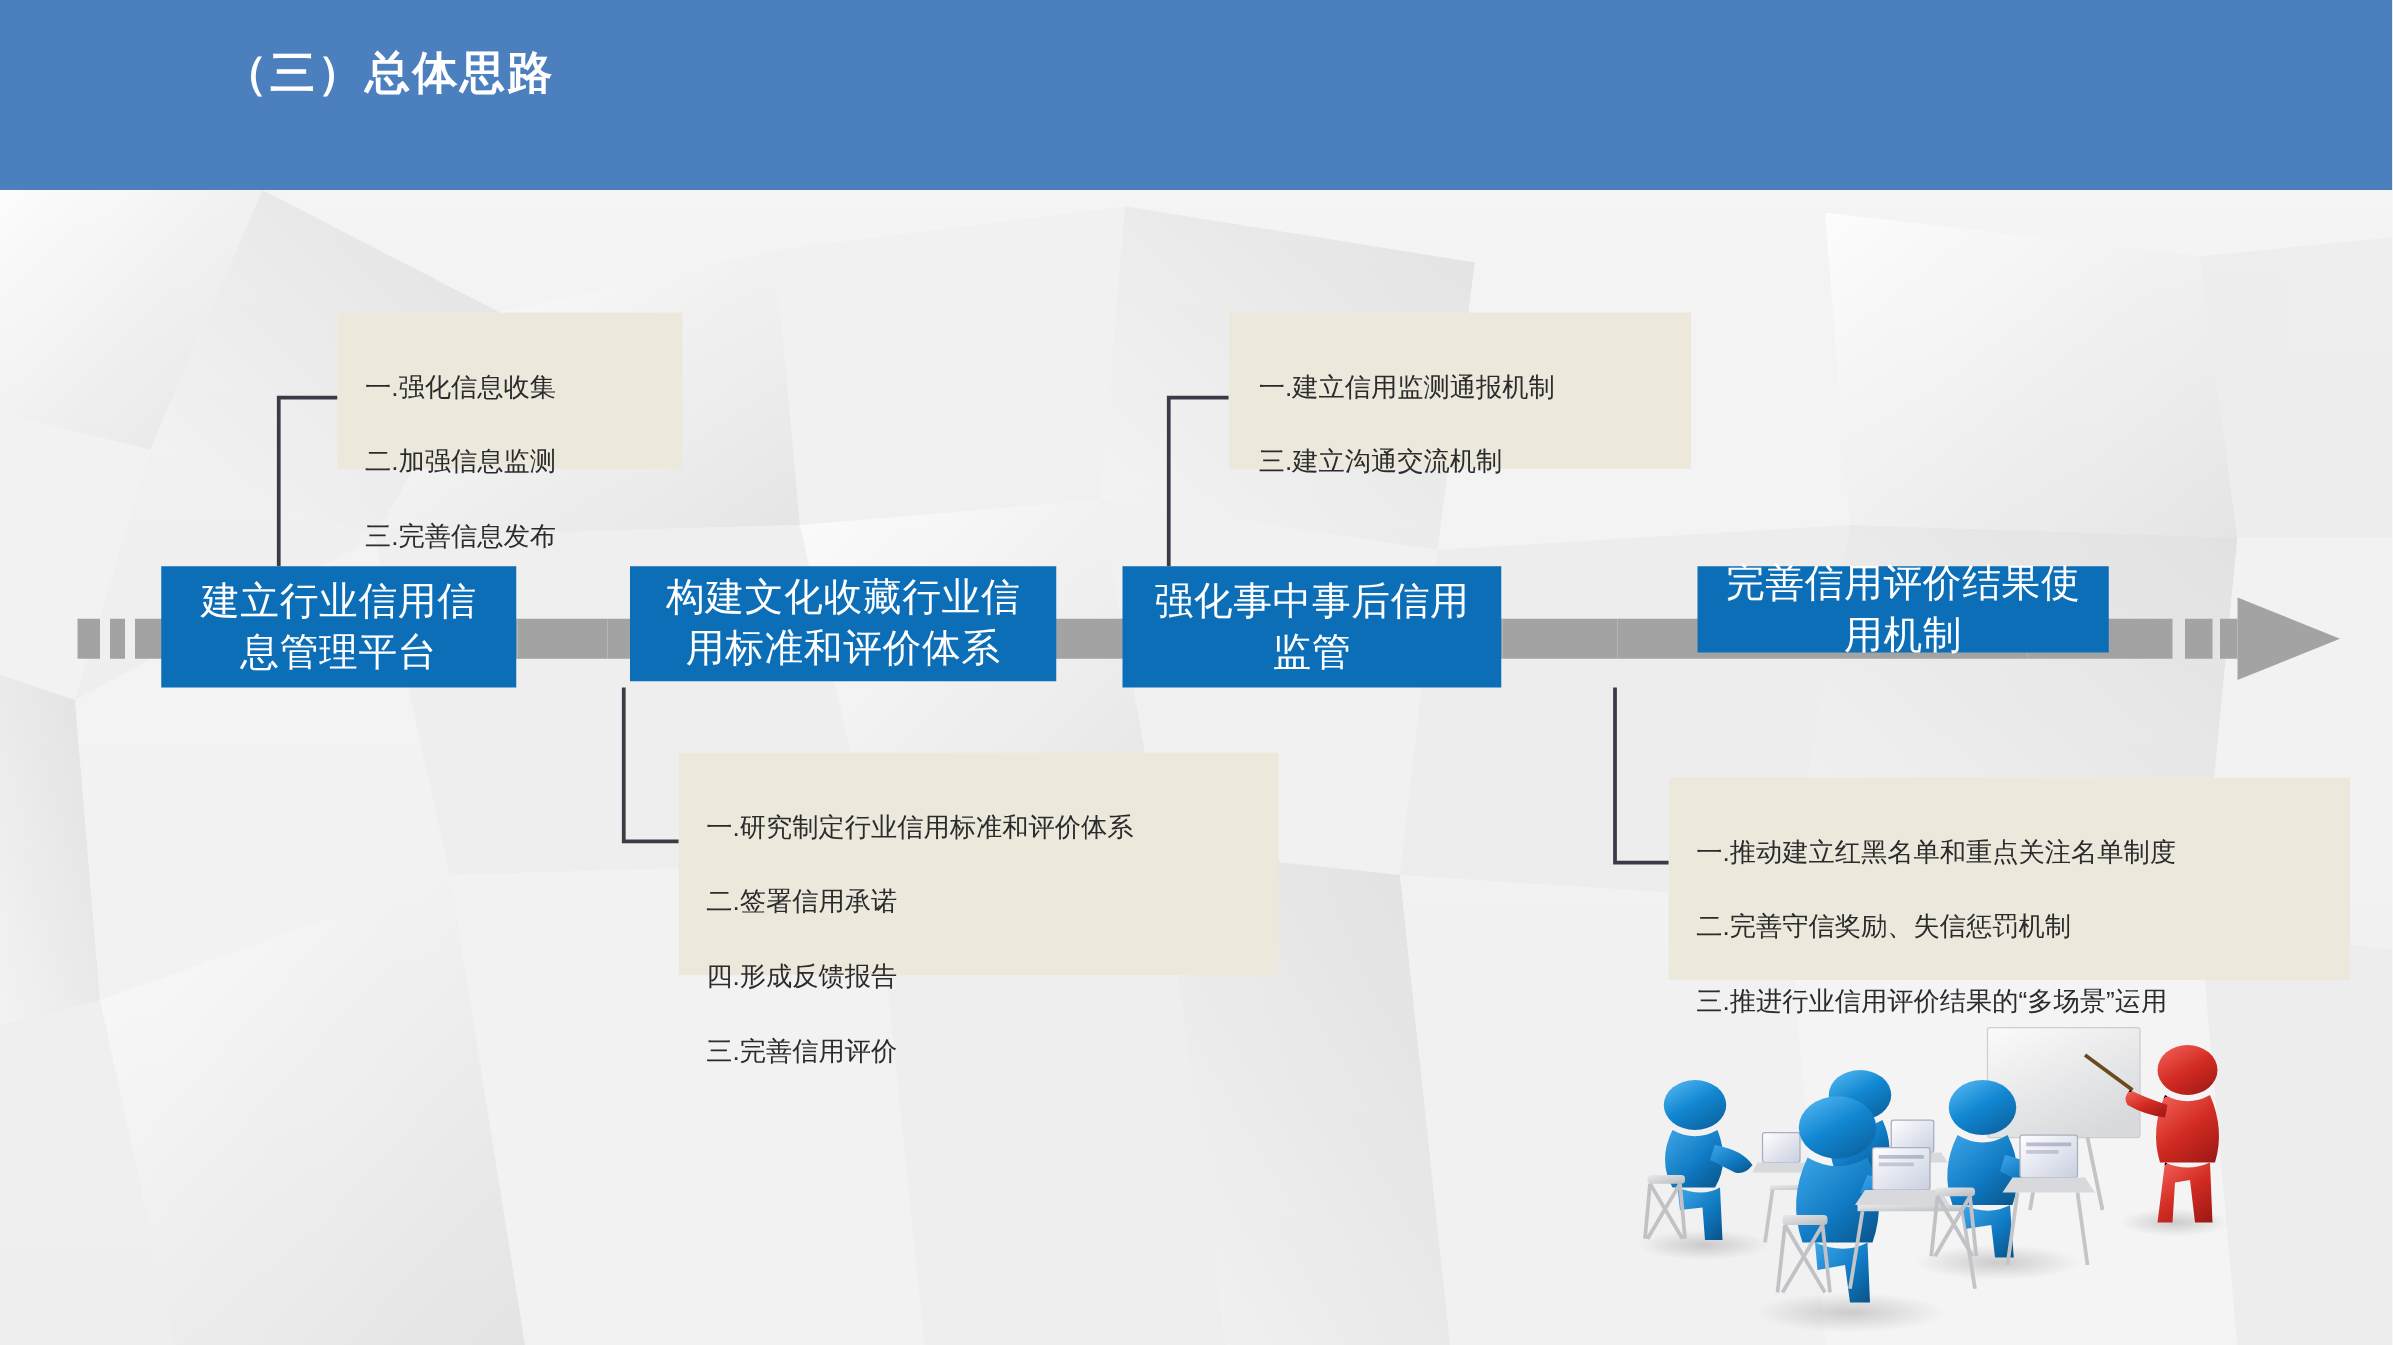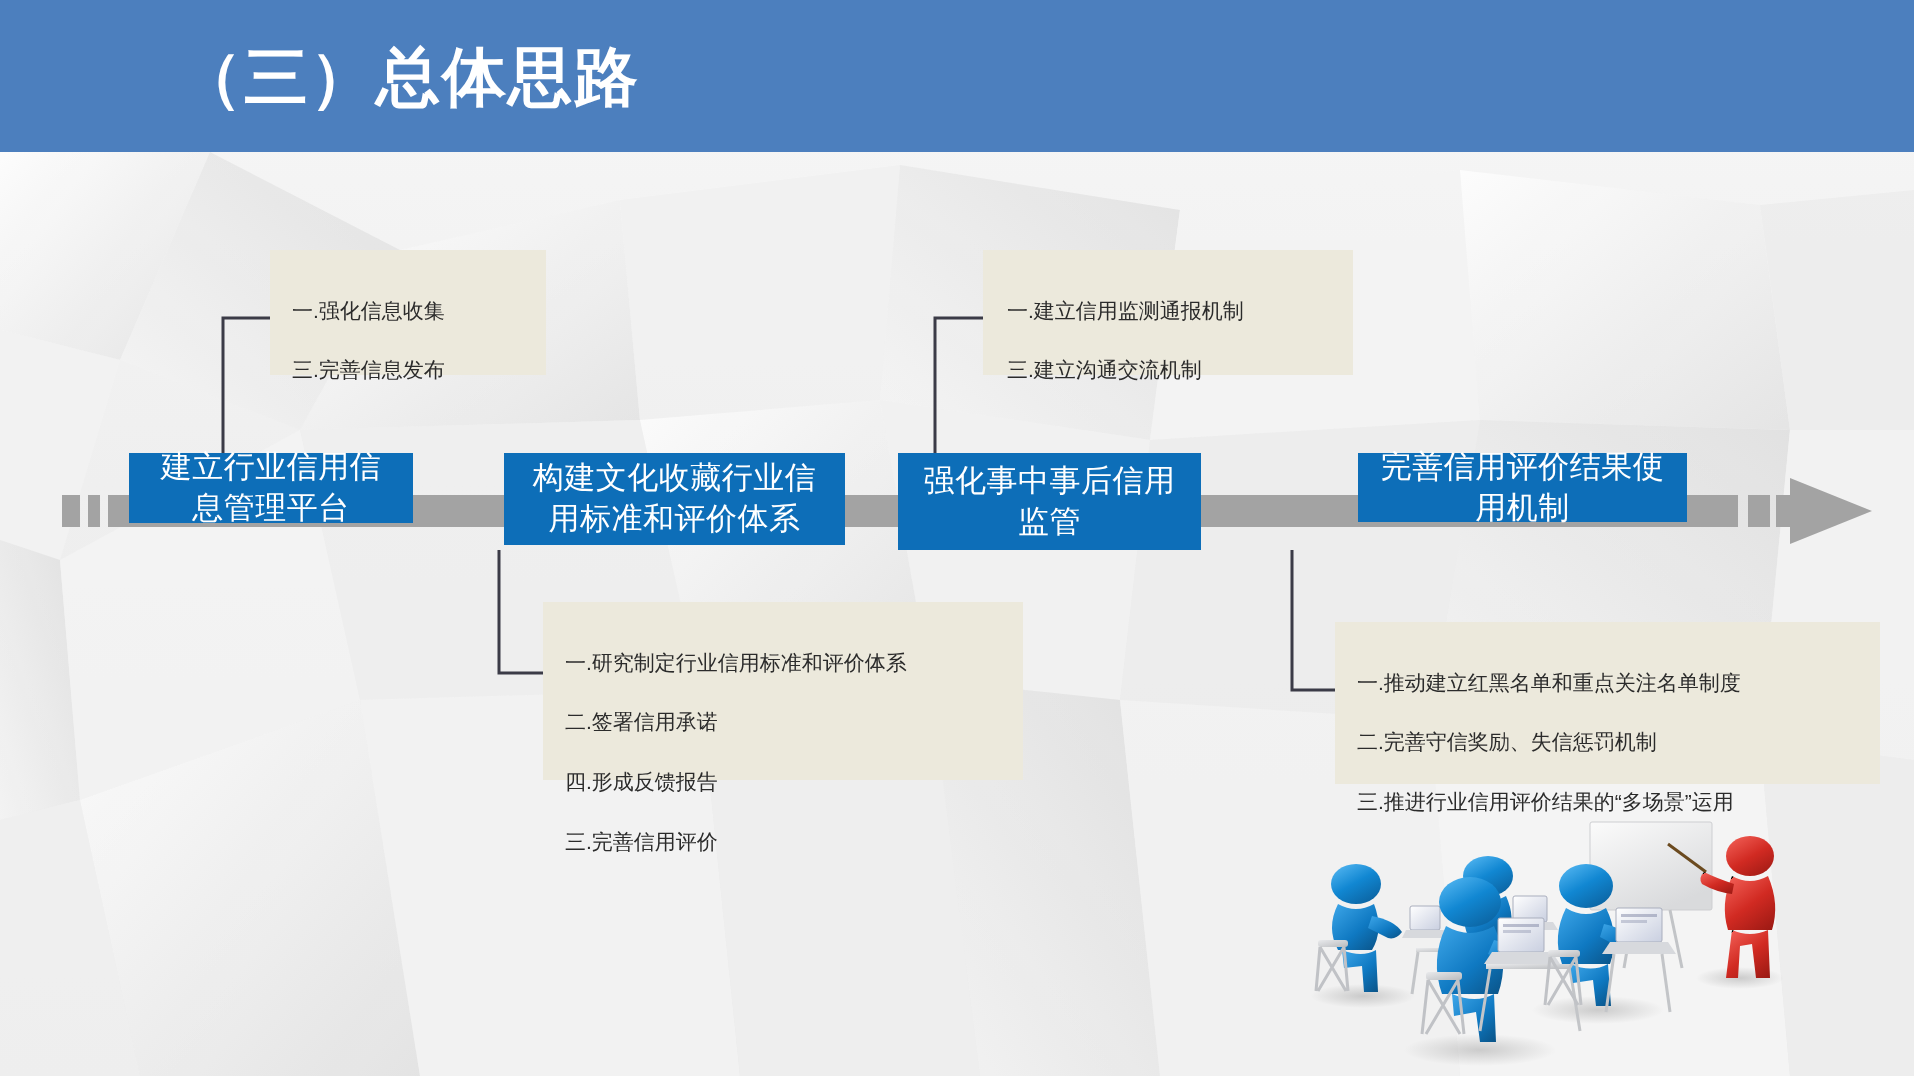--- a/index.html
+++ b/index.html
@@ -35,21 +35,21 @@
     position: absolute;
     left: 0; top: 0;
     width: 1914px;
     height: 152px;
     background: #4c7fbe;
   }
   .header-title {
     position: absolute;
     left: 178px;
     top: 34px;
-    font-size: 64px;
+    font-size: 36px;
     font-weight: bold;
     color: #ffffff;
     letter-spacing: 2px;
     white-space: nowrap;
     font-family: "Liberation Sans", "DejaVu Sans", sans-serif;
   }
 
   
   .arrow-layer {
     position: absolute;
@@ -181,20 +181,21 @@
       <path d="M 983,318 L 935,318 L 935,453"></path>
 
       <path d="M 543,673 L 499,673 L 499,550"></path>
 
       <path d="M 1335,690 L 1292,690 L 1292,550"></path>
     </g>
   </svg>
 
   <div class="callout" style="left:270px; top:250px; width:276px; height:125px;">
     <span class="cl-line">一.强化信息收集</span>
+    <span class="cl-line">二.加强信息监测</span>
     <span class="cl-line">三.完善信息发布</span>
   </div>
 
   <div class="callout" style="left:983px; top:250px; width:370px; height:125px;padding-left:24px;">
     <span class="cl-line">一.建立信用监测通报机制</span>
     <span class="cl-line">三.建立沟通交流机制</span>
   </div>
 
   <div class="callout" style="left:543px; top:602px; width:480px; height:178px;">
     <span class="cl-line">一.研究制定行业信用标准和评价体系</span>
@@ -202,21 +203,21 @@
     <span class="cl-line">四.形成反馈报告</span>
     <span class="cl-line">三.完善信用评价</span>
   </div>
 
   <div class="callout" style="left:1335px; top:622px; width:545px; height:162px;">
     <span class="cl-line">一.推动建立红黑名单和重点关注名单制度</span>
     <span class="cl-line">二.完善守信奖励、失信惩罚机制</span>
     <span class="cl-line">三.推进行业信用评价结果的“多场景”运用</span>
   </div>
 
-  <div class="pbox" style="left: 129px; top: 453px; width: 284px; height: 70px; white-space: pre-line;">建立行业信用信
+  <div class="pbox" style="left: 129px; top: 453px; width: 284px; height: 97px; white-space: pre-line;">建立行业信用信
 息管理平台</div>
   <div class="pbox" style="left: 504px; top: 453px; width: 341px; height: 92px; white-space: pre-line;">构建文化收藏行业信
 用标准和评价体系</div>
   <div class="pbox" style="left: 898px; top: 453px; width: 303px; height: 97px; white-space: pre-line;">强化事中事后信用
 监管</div>
   <div class="pbox" style="left: 1358px; top: 453px; width: 329px; height: 69px; white-space: pre-line;">完善信用评价结果使
 用机制</div>
 
   <svg class="clipart" width="500" height="276" viewBox="0 0 500 276">
     <defs>

